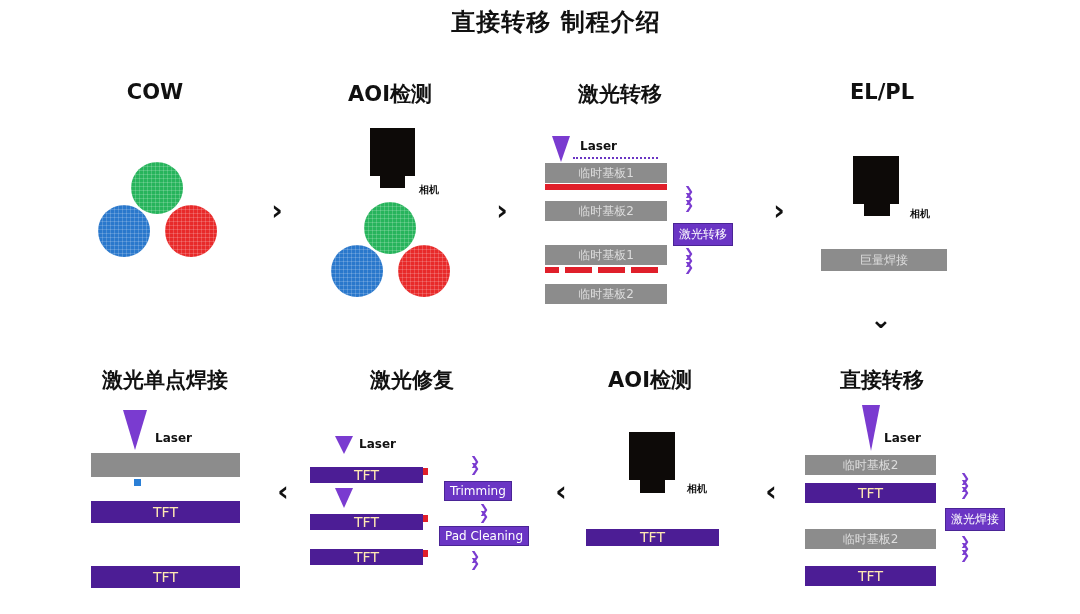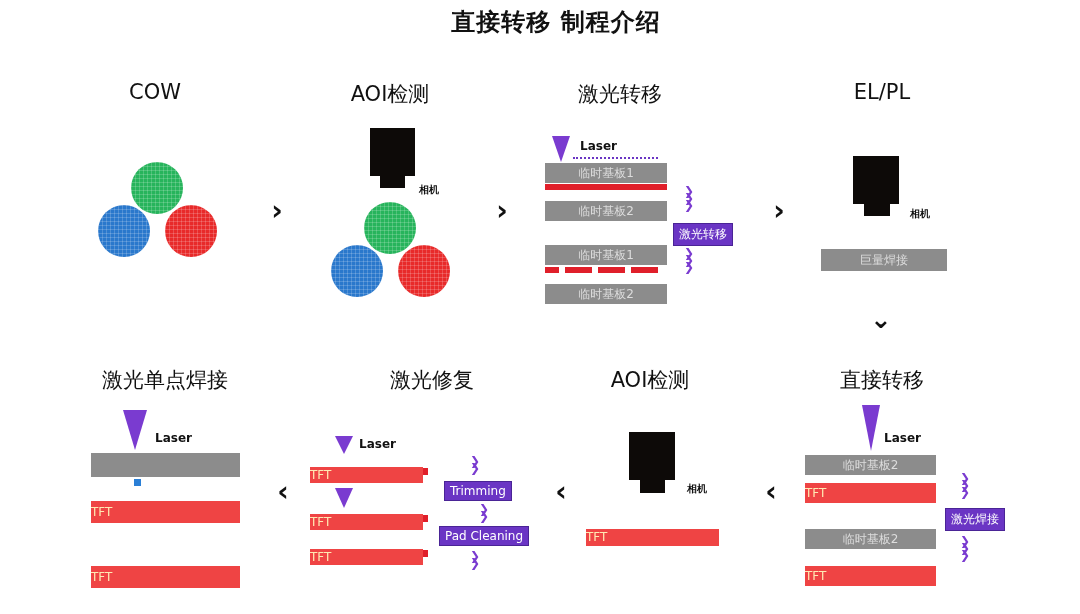--- a/index.html
+++ b/index.html
@@ -1,27 +1,27 @@
 <!DOCTYPE html>
 <html><head>
 <meta charset="utf-8">
 <style>
   html,body{margin:0;padding:0;background:#fff;}
   body{width:1080px;height:614px;position:relative;overflow:hidden;font-family:"DejaVu Sans","Liberation Sans",sans-serif;color:#111;}
   .abs{position:absolute;}
   .title{left:16px;width:1080px;top:6px;text-align:center;font-size:24px;font-weight:bold;letter-spacing:1px;}
-  .step-title{font-size:21px;font-weight:normal;text-align:center;width:200px;}
+  .step-title{font-size:21px;font-weight:bold;text-align:center;width:200px;}
   .chev{font-size:28px;font-weight:bold;width:30px;text-align:center;line-height:30px;}
   .circle{position:absolute;width:52px;height:52px;border-radius:50%;
     background-image:linear-gradient(rgba(255,255,255,.18) 1px,transparent 1px),linear-gradient(90deg,rgba(255,255,255,.18) 1px,transparent 1px);
     background-size:4px 4px;}
   .cam-body{position:absolute;background:#0d0a08;}
   .cam-label{position:absolute;font-size:10px;font-weight:bold;}
   .plate{position:absolute;background:#8c8c8c;color:#ddd;font-size:12px;text-align:center;}
-  .tft{position:absolute;background:#ef4444;color:#ffe9b3;font-size:12px;text-align:left;}
+  .tft{position:absolute;background:#4c1d95;color:#ffe9b3;font-size:14px;text-align:center;}
   .laser{position:absolute;width:0;height:0;border-left:9px solid transparent;border-right:9px solid transparent;border-top:26px solid #7a3bd0;}
   .laser-label{position:absolute;font-size:12px;font-weight:bold;}
   .tag{position:absolute;background:#6a35c4;color:#fff;font-size:12px;padding:2px 5px;border:1px solid #4a2496;}
   .arrows{position:absolute;color:#7a3bd0;font-size:12px;line-height:7px;font-weight:bold;}
   .pix{position:absolute;height:7px;}
   .pix span{display:inline-block;width:7px;height:7px;}
   .b{background:#2a7fd6}.g{background:#2fd05a}.r{background:#e01f2a}
   .redbar{position:absolute;height:6px;background:#e01f2a;}
 </style>
 </head>
@@ -111,21 +111,21 @@
   <div class="cam-body" style="left:640px;top:478px;width:25px;height:15px;"></div>
 </div>
 <div class="cam-label" style="left:687px;top:482px;">相机</div>
 <div class="pix" style="left:586px;top:522px;"><span class="b"></span><span class="g"></span><span class="r"></span></div>
 <div class="pix" style="left:623px;top:522px;"><span class="b"></span><span class="g"></span><span class="r"></span></div>
 <div class="pix" style="left:660px;top:522px;"><span class="b"></span><span class="g"></span><span class="r"></span></div>
 <div class="pix" style="left:697px;top:522px;"><span class="b"></span><span class="g"></span><span class="r"></span></div>
 <div class="tft" style="left:586px;top:529px;width:133px;height:17px;line-height:17px;">TFT</div>
 <div class="abs chev" style="left:546px;top:477px;">‹</div>
 
-<div class="abs step-title" style="left:332px;top:366px;">激光修复</div>
+<div class="abs step-title" style="left:312px;top:366px;">激光修复</div>
 <div class="laser" style="left:335px;top:436px;border-top-width:18px;"></div>
 <div class="laser-label" style="left:359px;top:437px;">Laser</div>
 <div class="pix" style="left:310px;top:460px;"><span class="b"></span><span class="g"></span><span class="r"></span></div>
 <div class="pix" style="left:343px;top:460px;"><span class="b"></span><span class="g"></span><span class="r"></span></div>
 <div class="pix" style="left:375px;top:460px;"><span class="b"></span><span class="g"></span><span class="r"></span></div>
 <div class="pix" style="left:407px;top:460px;"><span class="b"></span><span class="g"></span><span class="r"></span></div>
 <div class="tft" style="left:310px;top:467px;width:113px;height:16px;line-height:16px;">TFT</div>
 <div class="laser" style="left:335px;top:488px;border-top-width:20px;"></div>
 <div class="pix" style="left:310px;top:507px;"><span class="b"></span><span class="g"></span><span class="r"></span></div>
 <div class="pix" style="left:350px;top:507px;"><span class="g"></span><span class="r"></span></div>

